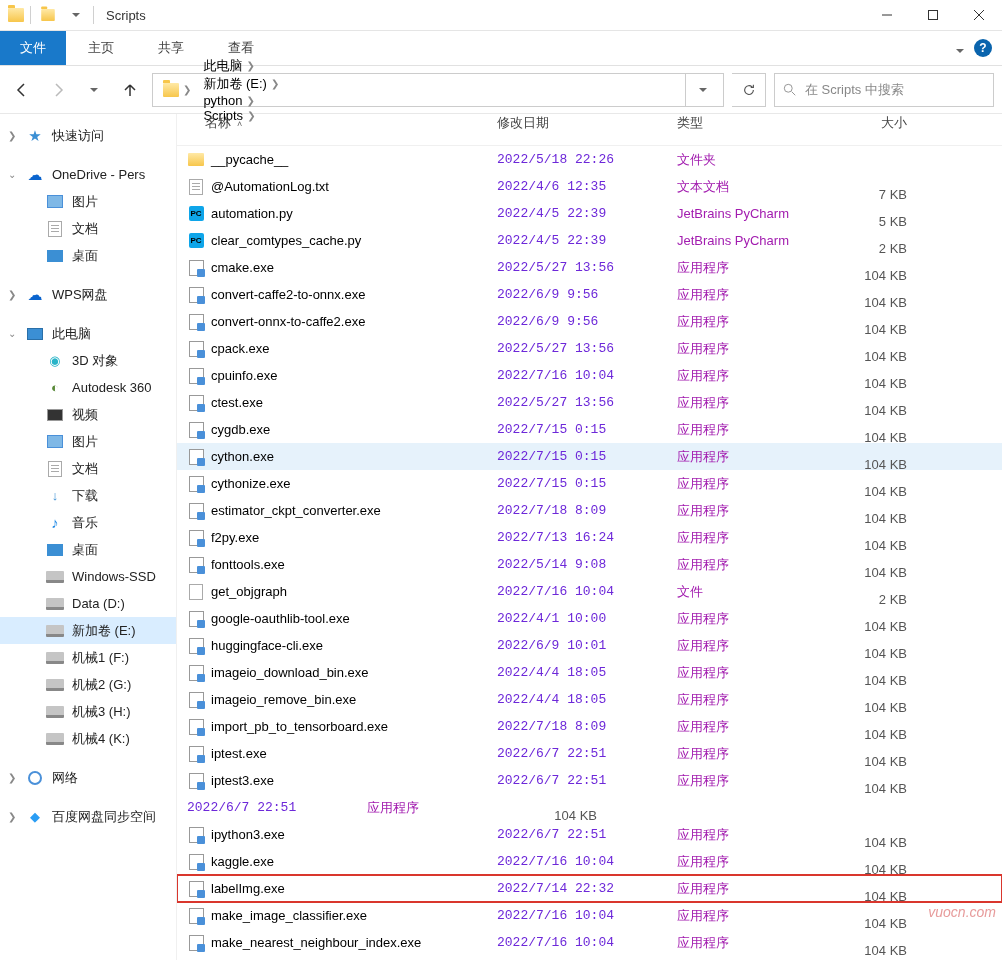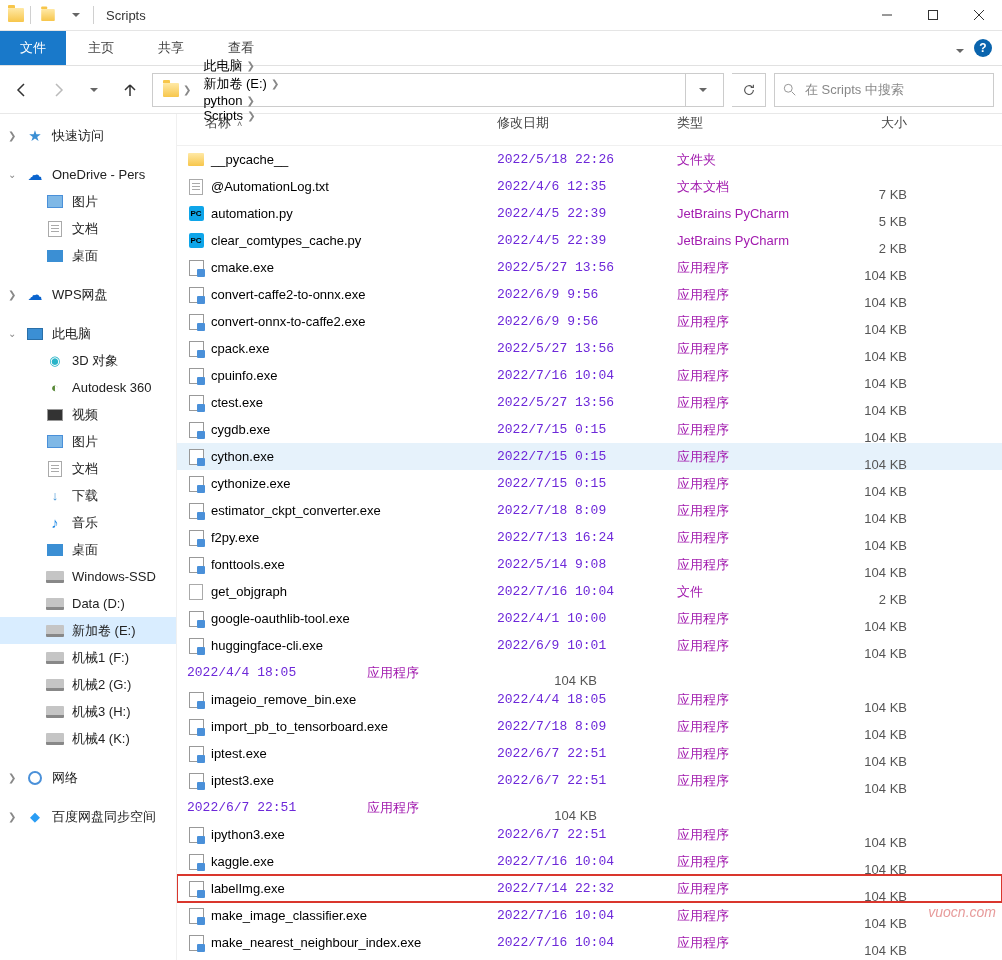--- a/index.html
+++ b/index.html
@@ -561,20 +561,26 @@
             <span class="file-ico">
               <span class="ico-exe"></span>
             </span>
             <span>huggingface-cli.exe</span>
           </div>
           <div class="cell-date">2022/6/9 10:01</div>
           <div class="cell-type">应用程序</div>
           <div class="cell-size">104 KB</div>
         </div>
         <div class="row">
+          <div class="cell-name">
+            <span class="file-ico">
+              <span class="ico-exe"></span>
+            </span>
+            <span>imageio_download_bin.exe</span>
+          </div>
           <div class="cell-date">2022/4/4 18:05</div>
           <div class="cell-type">应用程序</div>
           <div class="cell-size">104 KB</div>
         </div>
         <div class="row">
           <div class="cell-name">
             <span class="file-ico">
               <span class="ico-exe"></span>
             </span>
             <span>imageio_remove_bin.exe</span>

